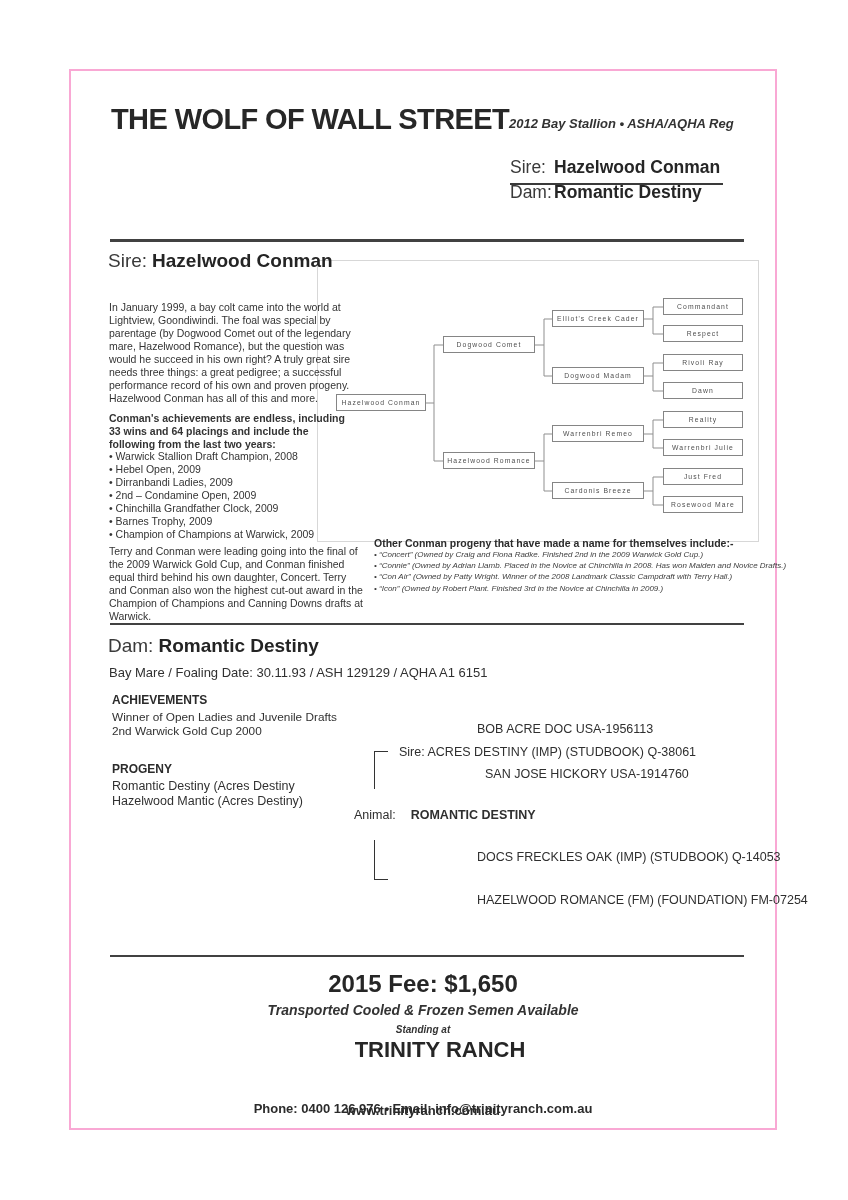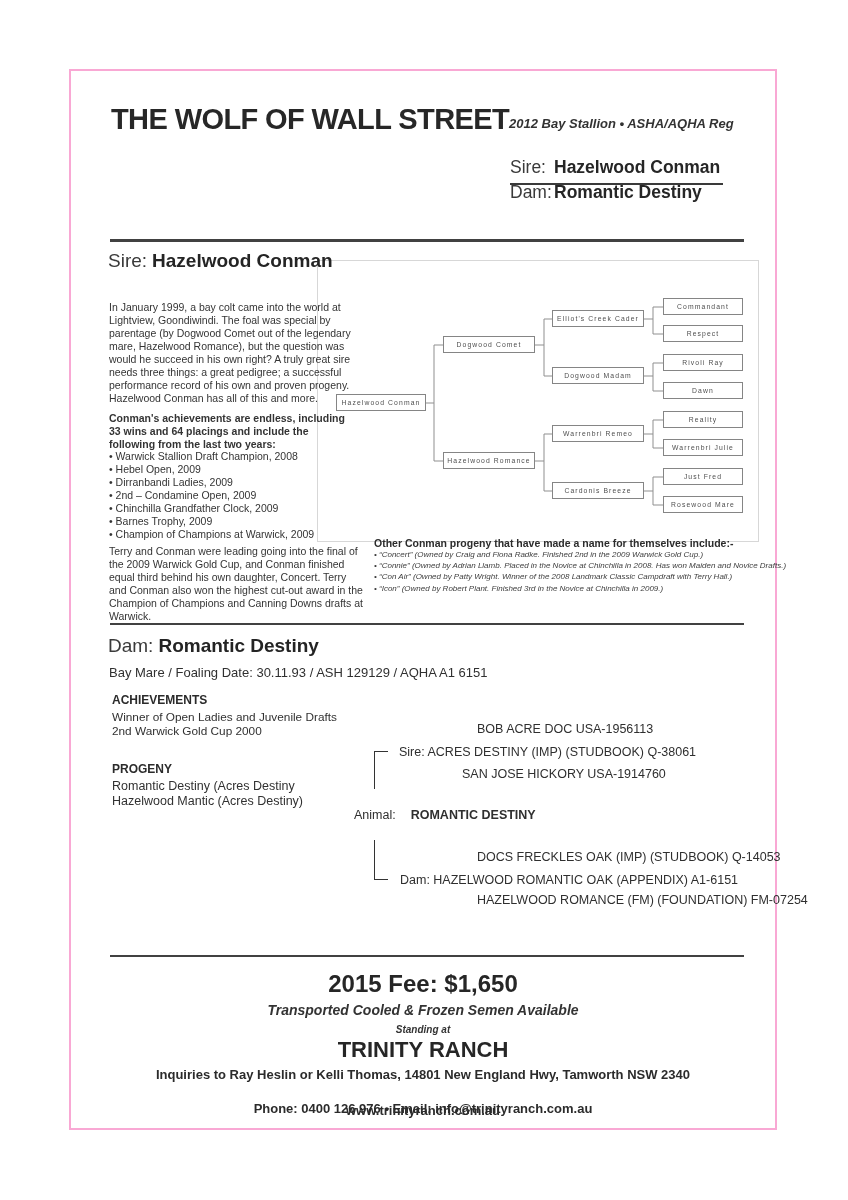--- a/index.html
+++ b/index.html
@@ -76,36 +76,36 @@
   .dam-ach2{left:41px;top:653px;}
   .dam-prog-title{left:41px;top:691px;}
   .dam-prog1{left:41px;top:708px;}
   .dam-prog2{left:41px;top:723px;}
   .dam-line{font-size:11.8px;color:#313131;white-space:nowrap;}
   .dam-prog1,.dam-prog2{font-size:12.5px;color:#313131;white-space:nowrap;}
   
   .dp{font-size:12.5px;color:#2f2f2f;white-space:nowrap;}
   .dp-ss{left:406px;top:651px;}
   .dp-s{left:328px;top:674px;}
-  .dp-sd{left:391px;top:696px;text-align:center;}
+  .dp-sd{left:414px;top:696px;text-align:center;}
   .dp-animal{left:283px;top:737px;}
   .dp-animal .alab{font-weight:normal;margin-right:15px;}
   .dp-animal .aval{font-weight:bold;}
   .dp-ds{left:406px;top:779px;}
   .dp-d{left:329px;top:802px;}
   .dp-dd{left:406px;top:822px;}
   .brk{width:14px;box-sizing:border-box;}
   .brk-top{left:303px;top:680px;height:38px;border-left:1.5px solid #333;border-top:1.5px solid #333;}
   .brk-bot{left:303px;top:769px;height:40px;border-left:1.5px solid #333;border-bottom:1.5px solid #333;}
   
   .ctr{left:0;width:704px;text-align:center;white-space:nowrap;}
   .fee{top:899px;font-size:24px;font-weight:bold;color:#262626;}
   .semen{top:931px;font-size:14px;font-style:italic;font-weight:600;color:#333;}
   .standing{top:953px;font-size:10px;font-style:italic;font-weight:bold;color:#333;}
-  .ranch{top:966px;font-size:22px;font-weight:bold;color:#262626;}
+  .ranch{top:966px;font-size:22px;font-weight:bold;color:#262626;margin-left:17px;}
   .foot-line{font-size:13px;font-weight:bold;color:#2b2b2b;}
   .inq{top:996px;}
   .phone{top:1014px;margin-top:16px;}
   .web{top:1032px;}
 </style>
 </head>
 <body>
 
 <div class="frame">
 
@@ -191,26 +191,24 @@
 
   <div class="abs brk brk-top"></div>
   <div class="abs brk brk-bot"></div>
   <div class="abs dp dp-ss">BOB ACRE DOC USA-1956113</div>
   <div class="abs dp dp-s">Sire: ACRES DESTINY (IMP) (STUDBOOK) Q-38061</div>
   <div class="abs dp dp-sd">SAN JOSE HICKORY USA-1914760</div>
   <div class="abs dp dp-animal">
     <span class="alab">Animal:</span><span class="aval">ROMANTIC DESTINY</span>
   </div>
   <div class="abs dp dp-ds">DOCS FRECKLES OAK (IMP) (STUDBOOK) Q-14053</div>
-  <div class="abs dp dp-d">Dam: HAZELWOOD ROMANTIC OAK (APPENDIX) A1-6151</div>
   <div class="abs dp dp-dd">HAZELWOOD ROMANCE (FM) (FOUNDATION) FM-07254</div>
 
   <div class="abs divider div3"></div>
 
   <div class="abs ctr fee">2015 Fee: $1,650</div>
   <div class="abs ctr semen">Transported Cooled &amp; Frozen Semen Available</div>
   <div class="abs ctr standing">Standing at</div>
   <div class="abs ctr ranch">TRINITY RANCH</div>
-  <div class="abs ctr foot-line inq">Inquiries to Ray Heslin or Kelli Thomas, 14801 New England Hwy, Tamworth NSW 2340</div>
   <div class="abs ctr foot-line phone">Phone: 0400 126 976 • Email: info@trinityranch.com.au</div>
   <div class="abs ctr foot-line web">www.trinityranch.com.au</div>
 
 </div>
 
 </body></html>

